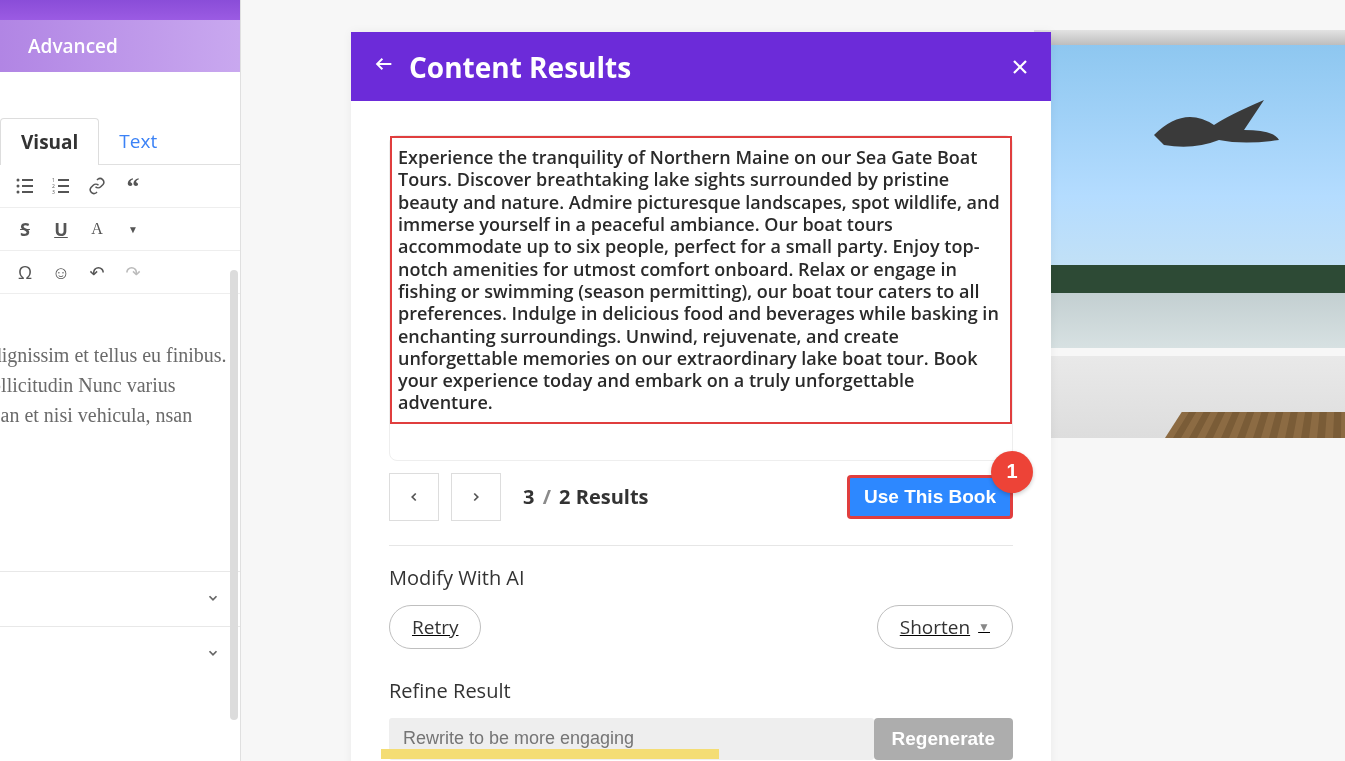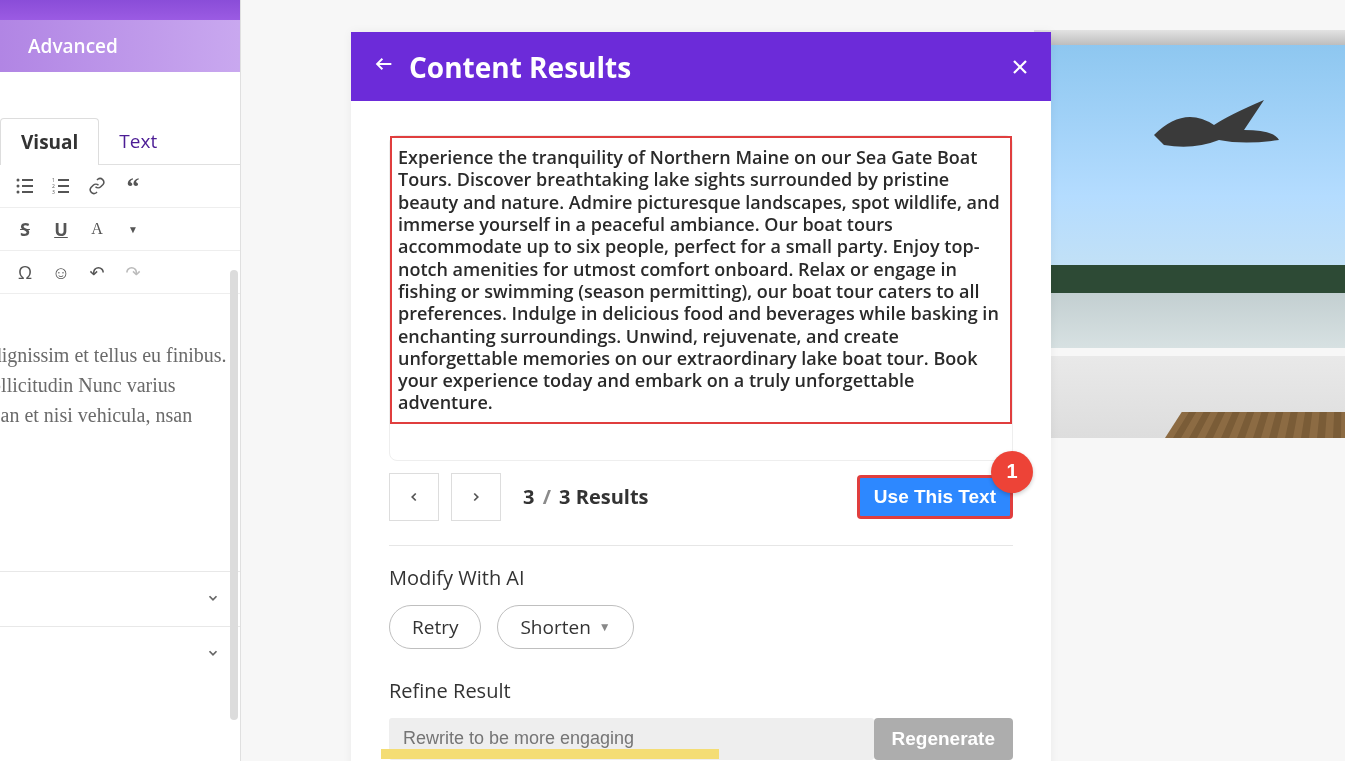--- a/index.html
+++ b/index.html
@@ -50,21 +50,21 @@
   .toolbar-tab.visual {
     border-top: 1px solid #ddd;
     border-left: 1px solid #ddd;
     border-right: 1px solid #ddd;
     border-radius: 4px 4px 0 0;
     background: #fff;
     margin-bottom: -1px;
     font-weight: bold;
   }
   .toolbar-tab.text {
-    color: #4c1d95;
+    color: #3b82f6;
   }
 
   .toolbar-row {
     display: flex;
     align-items: center;
     gap: 14px;
     padding: 10px 14px;
     border-bottom: 1px solid #eee;
     flex-wrap: wrap;
   }
@@ -292,21 +292,21 @@
     margin: 24px 0 18px;
   }
 
   .section-label {
     font-size: 20px;
     color: #333;
     font-weight: 400;
     margin-bottom: 14px;
   }
 
-  .chips-row { display: flex; gap: 16px; justify-content: flex-start; }
+  .chips-row { display: flex; gap: 16px; justify-content: space-between; text-decoration: underline; }
   .chip {
     border: 1px solid #bfbfbf;
     border-radius: 22px;
     padding: 8px 22px;
     font-size: 19px;
     color: #333;
     cursor: pointer;
     display: flex;
     align-items: center;
     gap: 8px;
@@ -477,26 +477,26 @@
         <svg width="14" height="20" viewBox="0 0 24 24" fill="none" stroke="#555" stroke-width="3">
             <polyline points="15 18 9 12 15 6"></polyline>
           </svg>
       </div>
       <div class="pager-btn">
         <svg width="14" height="20" viewBox="0 0 24 24" fill="none" stroke="#555" stroke-width="3">
             <polyline points="9 18 15 12 9 6"></polyline>
           </svg>
       </div>
       <div class="results-count">
-        <span>3</span><span class="results-slash"> / </span><span>3 Results</span>
+        <span>3</span><span class="results-slash"> / </span><span>2 Results</span>
       </div>
       <div style="margin-left:auto;position:relative;">
         <span class="pencil">✎</span>
         <button class="use-text-btn">
-          <span>Use This Text</span>
+          <span>Use This Book</span>
           <span class="marker-1">1</span>
         </button>
       </div>
     </div>
 
     <div class="divider"></div>
 
     <div class="section-label">Modify With AI</div>
     <div class="chips-row">
       <div class="chip">Retry</div>

